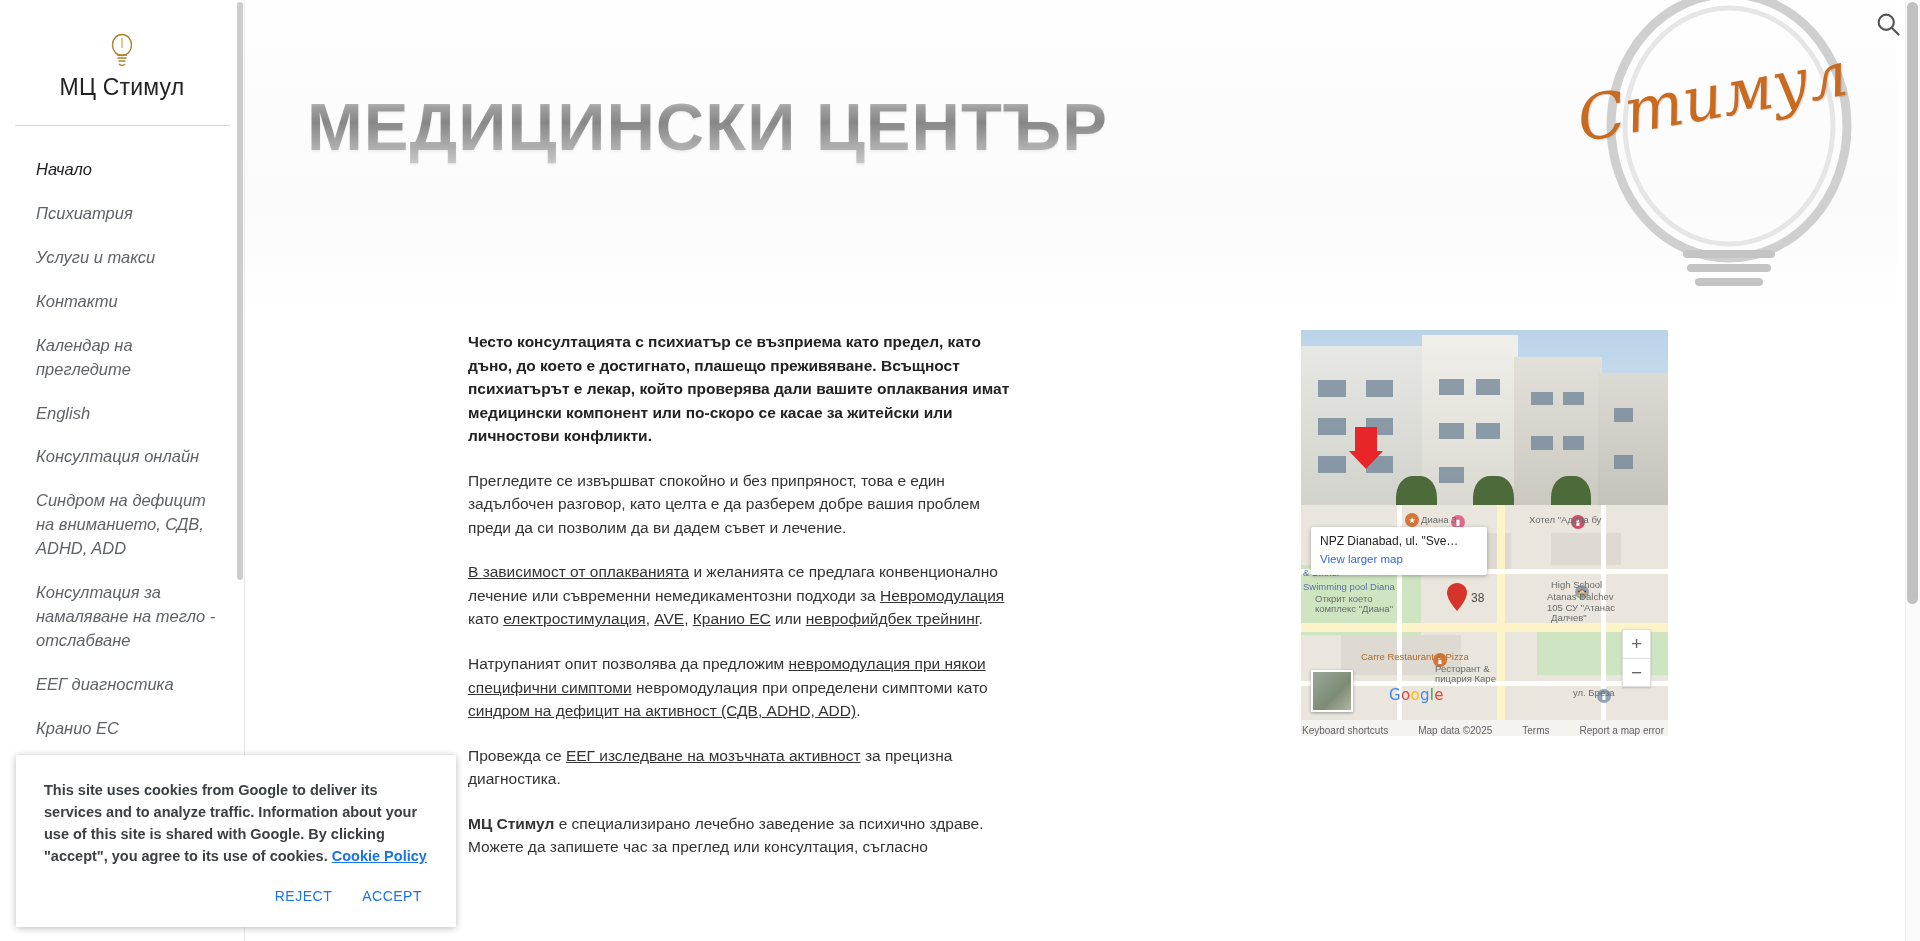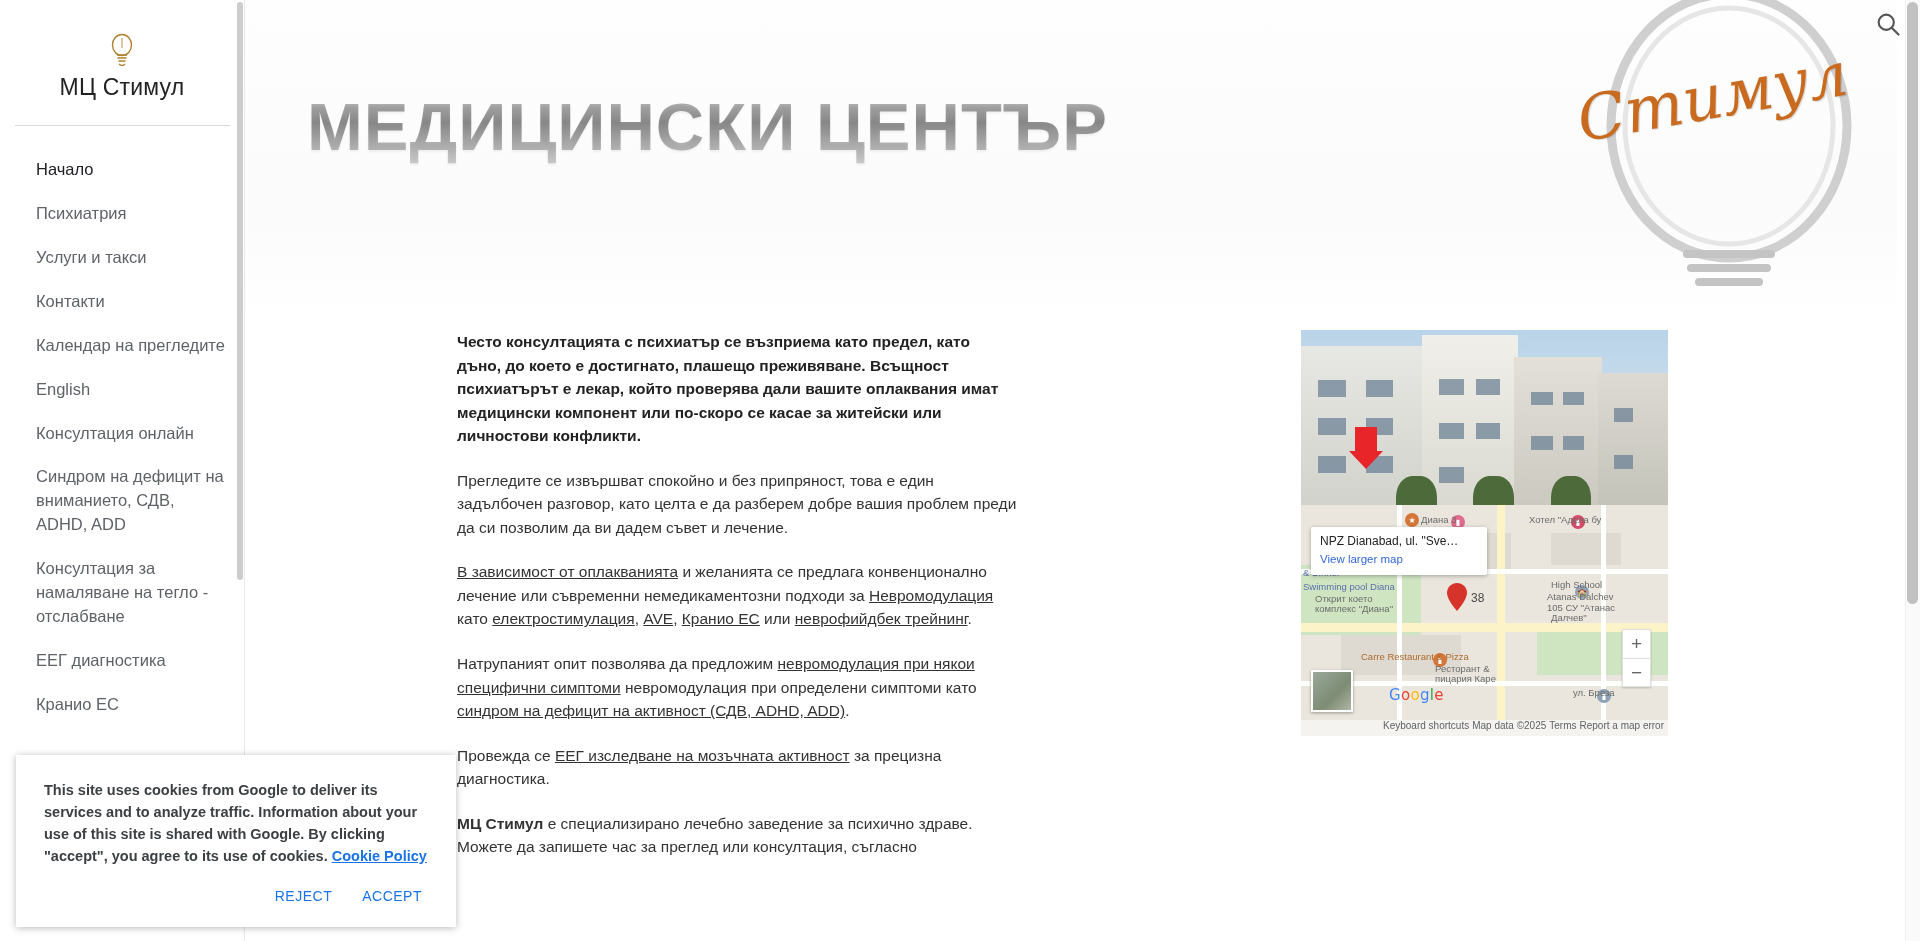--- a/index.html
+++ b/index.html
@@ -40,21 +40,21 @@
     color: #222;
     margin-top: 22px;
     letter-spacing: .2px;
   }
   #sidebar-divider {
     width: 215px;
     height: 1px;
     background: #d8d8d8;
     margin: 24px auto 0 auto;
   }
-  #nav { margin-top: 22px; }
+  #nav { margin-top: 22px; font-style: italic; }
   .nav-item {
     display: block;
     padding: 10px 16px 10px 36px;
     font-size: 16.5px;
     line-height: 1.45;
     color: #5f6368;
     text-decoration: none;
     cursor: pointer;
     max-width: 245px;
   }
@@ -134,21 +134,21 @@
 
   
   #article {
     position: absolute;
     left: 212px; top: 330px;
     width: 560px;
     color: #333;
     font-size: 15.5px;
     line-height: 1.52;
   }
-  #article p { margin: 0 0 21px 0; }
+  #article p { margin: 0 0 21px 11px; }
   #article p.lead { font-weight: bold; color: #222; }
   .ilink {
     color: #333;
     text-decoration: underline;
     cursor: pointer;
   }
 
   
   #photo-card {
     position: absolute;
@@ -254,23 +254,23 @@
     width: 42px; height: 42px;
     background: linear-gradient(135deg,#9aa89a 0%,#7d8c74 60%,#b0b6a4 100%);
     border: 2px solid #fff;
     box-shadow: 0 1px 3px rgba(0,0,0,.35);
   }
   #map-footer {
     position: absolute;
     left: 1056px; top: 720px;
     width: 367px; height: 16px;
     display: flex;
-    align-items: flex-start;
+    align-items: flex-end;
     justify-content: flex-end;
-    gap: 3px;
+    gap: 30px;
     font-size: 10px;
     color: #5f6368;
     background: #f5f3ef;
     padding-right: 4px;
   }
   #map-footer span { cursor: pointer; white-space: nowrap; }
 
   
   #cookie-banner {
     position: absolute;

